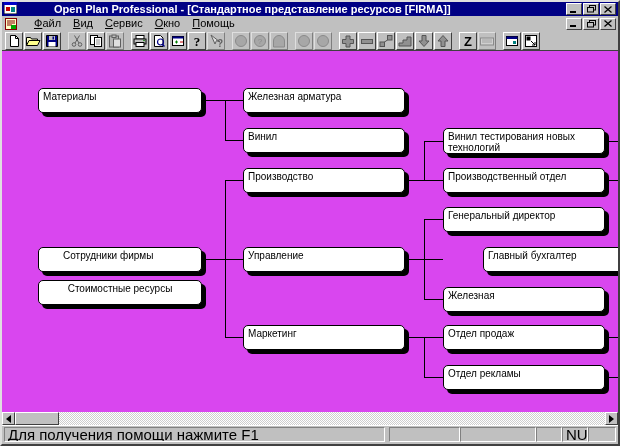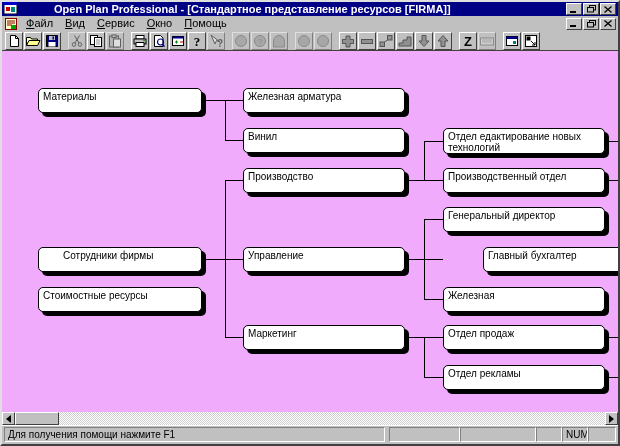--- a/index.html
+++ b/index.html
@@ -10,54 +10,54 @@
     font-family:"Liberation Sans",sans-serif;overflow:hidden;
   }
   
   .titlebar{height:14px;background:#000084;display:flex;align-items:center;padding:0 2px;gap:3px;}
   .titlebar .title-text{color:#fff;font-size:11px;font-weight:bold;white-space:nowrap;overflow:hidden;flex:1;line-height:14px;margin-left:34px;}
   .wbtn{width:16px;height:12px;background:#c0c0c0;border:1px solid;border-color:#fff #404040 #404040 #fff;
         display:inline-flex;align-items:center;justify-content:center;padding:0;margin-left:1px;}
   .wbtn svg{display:block;}
   .winctl{display:flex;align-items:center;}
   
-  .menubar{height:15px;display:flex;align-items:center;padding:0 2px;gap:0;}
+  .menubar{height:15px;display:flex;align-items:center;padding:0 2px;gap:8px;}
   .menu-item{font-size:11px;color:#000;padding:0 6px;line-height:15px;white-space:nowrap;}
   .menu-items{display:flex;flex:1;}
   .mdi-icon{margin:0 3px 0 1px;display:inline-flex;}
   
   .toolbar{height:20px;display:flex;align-items:center;padding:0 3px;border-bottom:1px solid #404040;}
   .tb-group{display:flex;margin-right:6px;}
   .tb-btn{width:18px;height:18px;background:#c0c0c0;border:1px solid;border-color:#fff #404040 #404040 #fff;
           padding:0;display:inline-flex;align-items:center;justify-content:center;margin-right:1px;}
   .tb-btn span{display:flex;}
   .tb-btn.disabled{opacity:.5;filter:grayscale(1);}
   
-  .canvas{position:relative;width:616px;height:361px;background:#f0abfc;overflow:hidden;}
+  .canvas{position:relative;width:616px;height:361px;background:#d946ef;overflow:hidden;}
   .canvas svg.wires{position:absolute;left:0;top:0;width:616px;height:361px;}
   .node{
     position:absolute;background:#fff;border:1.5px solid #000;border-radius:5px;
     box-shadow:4px 4px 0 #000;font-size:10px;line-height:11px;color:#000;
     padding:2px 4px;overflow:hidden;
   }
   
   .hscroll{height:13px;position:relative;background:repeating-conic-gradient(#fff 0% 25%, #cecece 0% 50%);
            background-size:2px 2px;display:flex;align-items:stretch;}
   .sb-btn{width:13px;height:13px;background:#c0c0c0;border:1px solid;border-color:#fff #404040 #404040 #fff;
           display:flex;align-items:center;justify-content:center;padding:0;flex:none;}
   .sb-thumb{position:absolute;left:13px;top:0;width:44px;height:13px;background:#c0c0c0;
             border:1px solid;border-color:#fff #404040 #404040 #fff;}
   .sb-spacer{flex:1;}
   .tri{width:0;height:0;border-style:solid;}
   .tri-left{border-width:4px 5px 4px 0;border-color:transparent #000 transparent transparent;}
   .tri-right{border-width:4px 0 4px 5px;border-color:transparent transparent transparent #000;}
   
   .statusbar{height:19px;display:flex;align-items:center;padding:1px 2px 2px 2px;gap:4px;border-top:1px solid #fff;}
   .panel{height:15px;background:#c0c0c0;border:1px solid;border-color:#808080 #fff #fff #808080;
-         font-size:10px;line-height:13px;color:#000;padding:0 3px;white-space:nowrap;overflow:hidden;}
+         font-size:15px;line-height:13px;color:#000;padding:0 3px;white-space:nowrap;overflow:hidden;}
   .panel.main{flex:1;}
   .panel.num{text-align:center;}
 </style>
 </head>
 <body>
 
 <div class="window">
 
   <div class="titlebar">
     <span class="app-icon"><svg width="13" height="12" viewBox="0 0 13 12">
@@ -376,27 +376,27 @@
         <line x1="422" y1="286" x2="441" y2="286" stroke="#000" stroke-width="1"></line>
         <line x1="422" y1="326" x2="441" y2="326" stroke="#000" stroke-width="1"></line>
         <line x1="603" y1="90" x2="616" y2="90" stroke="#000" stroke-width="1"></line>
         <line x1="603" y1="129" x2="616" y2="129" stroke="#000" stroke-width="1"></line>
         <line x1="603" y1="286" x2="616" y2="286" stroke="#000" stroke-width="1"></line>
         <line x1="603" y1="326" x2="616" y2="326" stroke="#000" stroke-width="1"></line>
       </svg>
     <div id="boxes">
         <div class="node" style="left: 36px; top: 37px; width: 164px; height: 25px;">Материалы</div>
         <div class="node" style="left: 36px; top: 196px; width: 164px; height: 25px; padding-left: 24px;">Сотрудники фирмы</div>
-        <div class="node" style="left: 36px; top: 236px; width: 164px; height: 25px;">Стоимостные ресурсы</div>
+        <div class="node" style="left: 36px; top: 229px; width: 164px; height: 25px; text-align: center;">Стоимостные ресурсы</div>
         <div class="node" style="left: 241px; top: 37px; width: 162px; height: 25px;">Железная арматура</div>
         <div class="node" style="left: 241px; top: 77px; width: 162px; height: 25px;">Винил</div>
         <div class="node" style="left: 241px; top: 117px; width: 162px; height: 25px;">Производство</div>
         <div class="node" style="left: 241px; top: 196px; width: 162px; height: 25px;">Управление</div>
         <div class="node" style="left: 241px; top: 274px; width: 162px; height: 25px;">Маркетинг</div>
-        <div class="node" style="left: 441px; top: 77px; width: 162px; height: 26px;">Отдел едактирование новых технологий</div>
+        <div class="node" style="left: 441px; top: 77px; width: 162px; height: 26px;">Винил тестирования новых технологий</div>
         <div class="node" style="left: 441px; top: 117px; width: 162px; height: 25px;">Производственный отдел</div>
         <div class="node" style="left: 441px; top: 156px; width: 162px; height: 25px;">Генеральный директор</div>
         <div class="node" style="left: 441px; top: 196px; width: 162px; height: 25px; margin-left: 40px;">Главный бухгалтер</div>
         <div class="node" style="left: 441px; top: 236px; width: 162px; height: 25px;">Железная</div>
         <div class="node" style="left: 441px; top: 274px; width: 162px; height: 25px;">Отдел продаж</div>
         <div class="node" style="left: 441px; top: 314px; width: 162px; height: 25px;">Отдел рекламы</div>
       </div>
   </div>
 
   <div class="hscroll">

